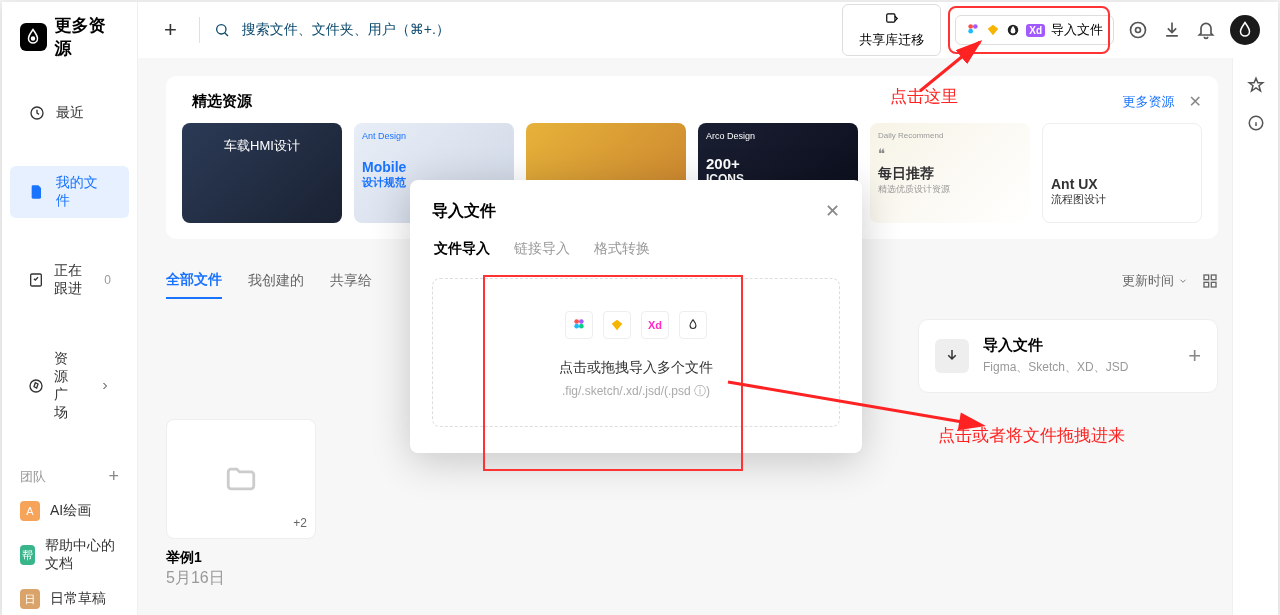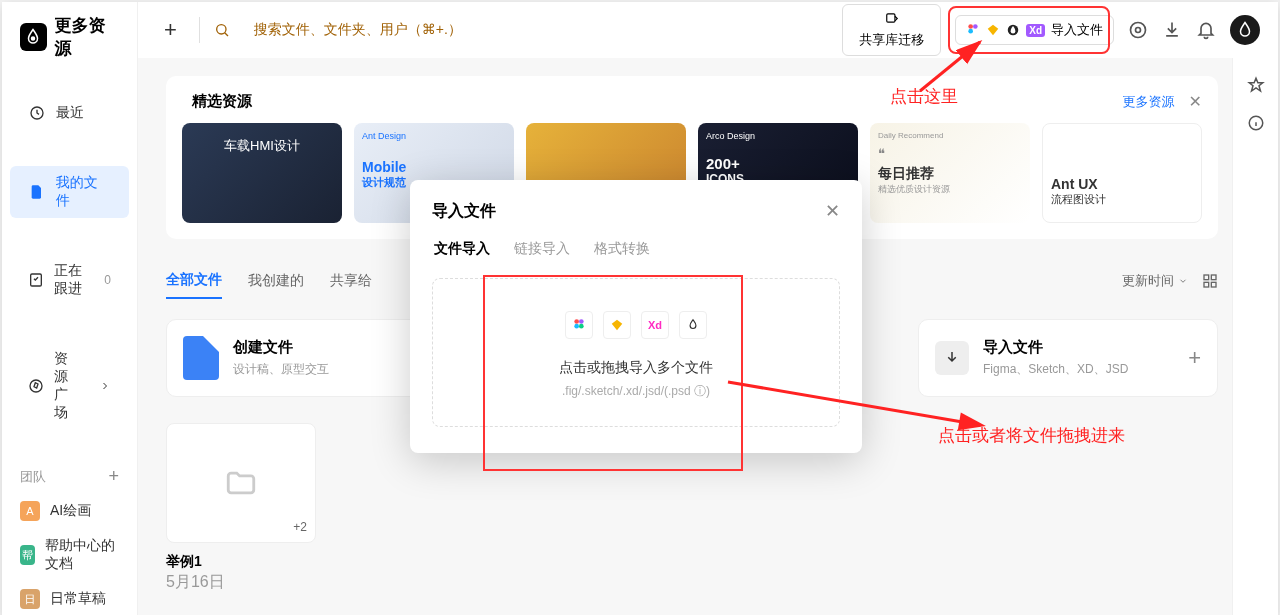--- a/index.html
+++ b/index.html
@@ -19,21 +19,21 @@
   .section-title { display: flex; align-items: center; justify-content: space-between; padding: 18px 18px 6px 18px; font-size: 13px; color: #999; }
   .plus-small { font-size: 18px; color: #888; cursor: pointer; }
   .team-item { display: flex; align-items: center; gap: 10px; padding: 8px 18px; font-size: 14px; color: #333; cursor: pointer; }
   .team-badge { width: 20px; height: 20px; border-radius: 4px; display: flex; align-items: center; justify-content: center; font-size: 11px; color: #fff; }
 
   
   .main { flex: 1; display: flex; flex-direction: column; background: #f7f7f7; position: relative; }
   .topbar { height: 56px; display: flex; align-items: center; padding: 0 18px; background: #fff; gap: 14px; }
   .topbar .plus-btn { font-size: 22px; color: #333; cursor: pointer; padding: 4px 8px; }
   .divider-v { width: 1px; height: 26px; background: #e0e0e0; }
-  .search-wrap { display: flex; align-items: center; gap: 24px; flex: 0 0 auto; color: #a16207; font-size: 14px; }
+  .search-wrap { display: flex; align-items: center; gap: 12px; flex: 0 0 auto; color: #0c4a6e; font-size: 14px; }
   .topbar-spacer { flex: 1; }
   .topbar-btn { display: flex; align-items: center; gap: 6px; padding: 6px 16px; border: 1px solid #ddd; border-radius: 6px; font-size: 13px; cursor: pointer; background: #fff; flex-direction: column; }
   .import-btn-group { display: flex; align-items: center; gap: 6px; padding: 5px 10px; border: 1px solid #ddd; border-radius: 6px; font-size: 13px; cursor: pointer; background: #fff; }
   .import-highlight { position: absolute; top: 4px; right: 168px; width: 162px; height: 48px; border: 2px solid #ff3333; border-radius: 8px; pointer-events: none; }
   .topbar-icon { width: 20px; height: 20px; color: #555; cursor: pointer; }
   .avatar-dark { width: 30px; height: 30px; border-radius: 50%; background: #1a1a1a; display: flex; align-items: center; justify-content: center; color: #fff; }
 
   
   .right-rail { position: absolute; right: 0; top: 56px; width: 46px; display: flex; flex-direction: column; align-items: center; gap: 20px; padding-top: 18px; background: #fff; height: calc(100% - 56px); border-left: 1px solid #f0f0f0; }
 
@@ -300,27 +300,20 @@
         </div>
         <svg class="grid-icon" viewBox="0 0 24 24" fill="none" stroke="currentColor" stroke-width="2">
             <rect x="3" y="3" width="7" height="7"></rect>
             <rect x="14" y="3" width="7" height="7"></rect>
             <rect x="3" y="14" width="7" height="7"></rect>
             <rect x="14" y="14" width="7" height="7"></rect>
           </svg>
       </div>
 
       <div class="files-row">
-        <div class="file-card">
-          <div class="file-icon"></div>
-          <div>
-            <div class="file-info-title">创建文件</div>
-            <div class="file-info-sub">设计稿、原型交互</div>
-          </div>
-        </div>
         <div style="flex:1"></div>
         <div class="file-card" style="width:300px">
           <div class="import-file-icon">
             <svg width="18" height="18" viewBox="0 0 24 24" fill="none" stroke="#333" stroke-width="2">
                 <path d="M12 4v12m-5-5l5 5 5-5"></path>
               </svg>
           </div>
           <div>
             <div class="file-info-title">导入文件</div>
             <div class="file-info-sub">Figma、Sketch、XD、JSD</div>

